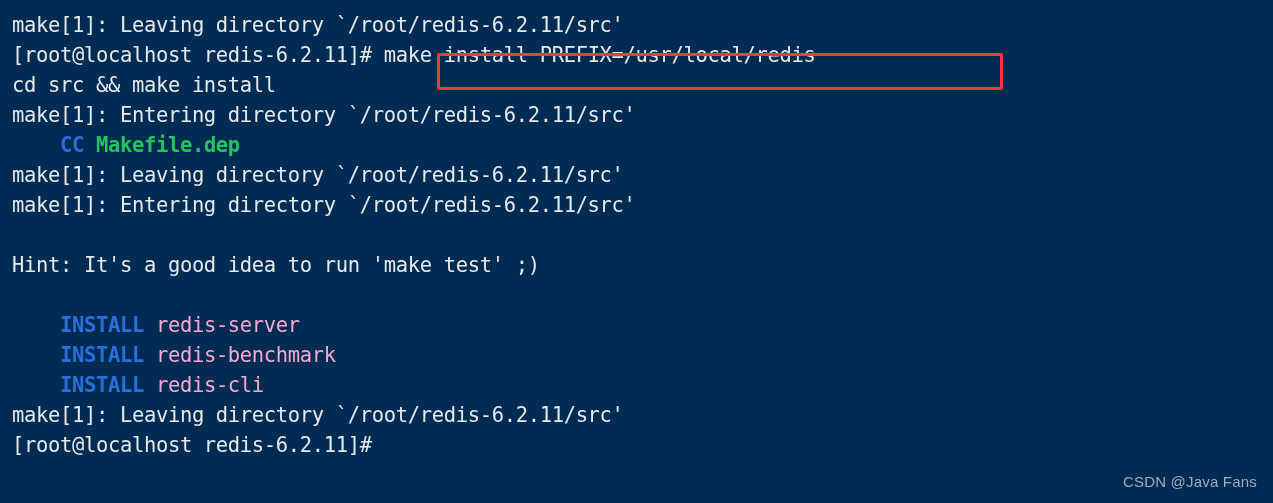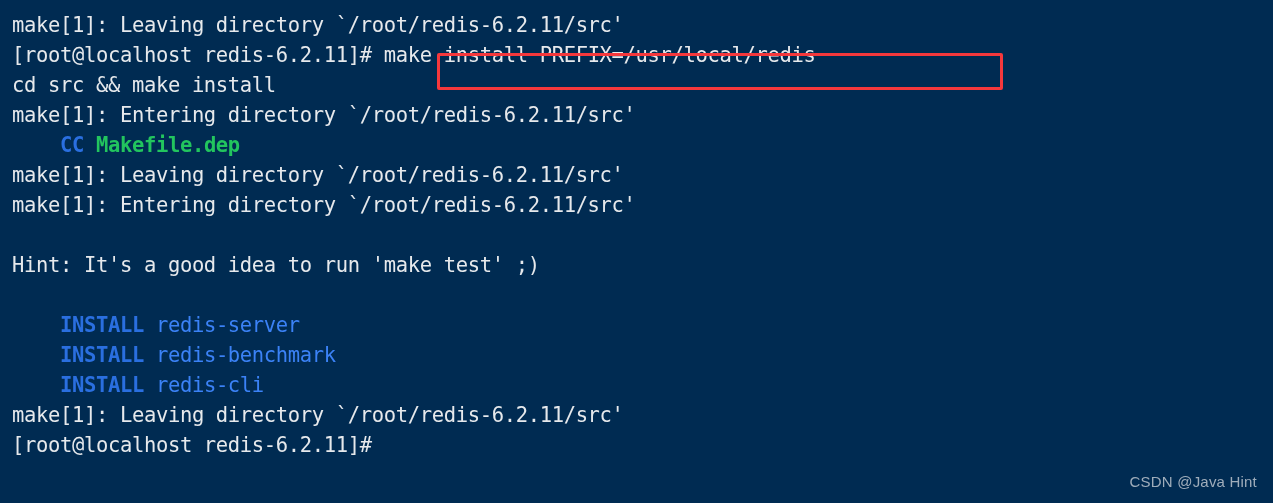--- a/index.html
+++ b/index.html
@@ -29,21 +29,21 @@
   .line {
     height: 30px;
     white-space: pre;
   }
   .blank {
     height: 30px;
   }
   .seg-default { color: #e6e9ec; }
   .seg-blue    { color: #2a6fe0; font-weight: 700; margin-top: 12px; }
   .seg-yellow  { color: #22c55e; font-weight: 700; }
-  .seg-gray    { color: #3b82f6; }
+  .seg-gray    { color: #f9a8d4; }
 
   #highlight-box {
     position: absolute;
     left: 437px;
     top: 53px;
     width: 566px;
     height: 37px;
     border: 3px solid #f5383c;
     border-radius: 2px;
     box-sizing: border-box;
@@ -63,15 +63,15 @@
 </style>
 </head>
 <body>
 
 <div id="terminal">
 
   <div id="lines"><div class="line"><span class="seg-default">make[1]: Leaving directory `/root/redis-6.2.11/src'</span></div><div class="line"><span class="seg-default">[root@localhost redis-6.2.11]# </span><span class="seg-default">make install PREFIX=/usr/local/redis</span></div><div class="line"><span class="seg-default">cd src &amp;&amp; make install</span></div><div class="line"><span class="seg-default">make[1]: Entering directory `/root/redis-6.2.11/src'</span></div><div class="line"><span class="seg-default">    </span><span class="seg-blue">CC</span><span class="seg-default"> </span><span class="seg-yellow">Makefile.dep</span></div><div class="line"><span class="seg-default">make[1]: Leaving directory `/root/redis-6.2.11/src'</span></div><div class="line"><span class="seg-default">make[1]: Entering directory `/root/redis-6.2.11/src'</span></div><div class="blank">&nbsp;</div><div class="line"><span class="seg-default">Hint: It's a good idea to run 'make test' ;)</span></div><div class="blank">&nbsp;</div><div class="line"><span class="seg-default">    </span><span class="seg-blue">INSTALL</span><span class="seg-default"> </span><span class="seg-gray">redis-server</span></div><div class="line"><span class="seg-default">    </span><span class="seg-blue">INSTALL</span><span class="seg-default"> </span><span class="seg-gray">redis-benchmark</span></div><div class="line"><span class="seg-default">    </span><span class="seg-blue">INSTALL</span><span class="seg-default"> </span><span class="seg-gray">redis-cli</span></div><div class="line"><span class="seg-default">make[1]: Leaving directory `/root/redis-6.2.11/src'</span></div><div class="line"><span class="seg-default">[root@localhost redis-6.2.11]#</span></div></div>
 
   <div id="highlight-box"></div>
 
-  <div id="watermark">CSDN @Java Hint</div>
+  <div id="watermark">CSDN @Java Fans</div>
 
 </div>
 
 </body></html>

